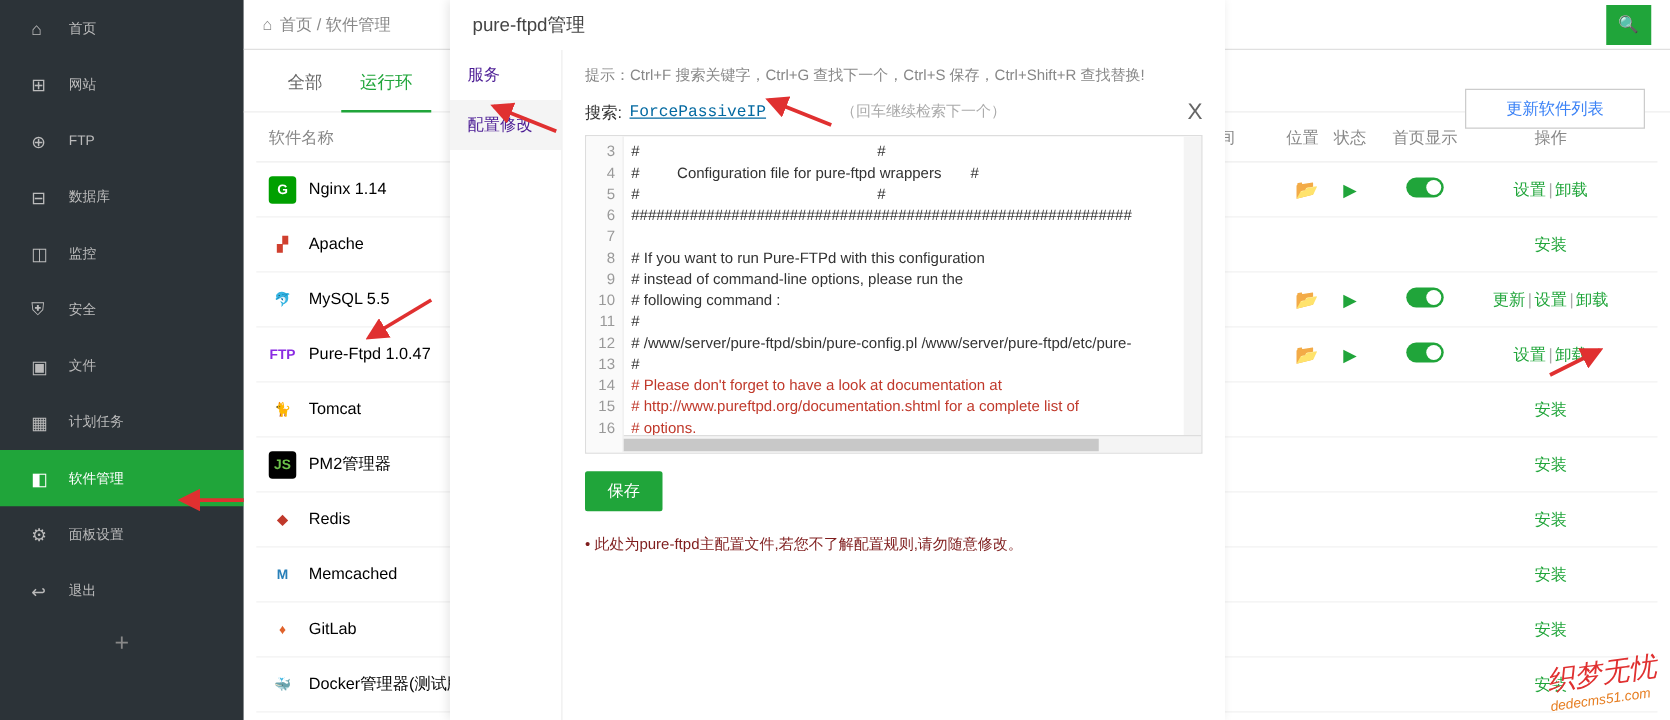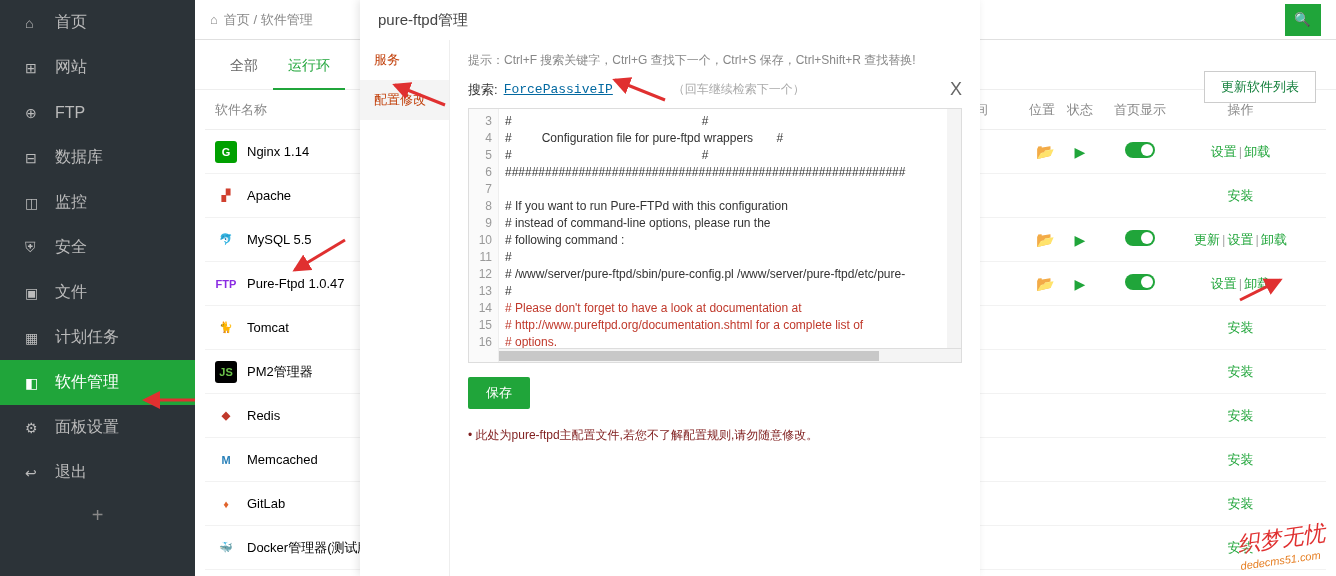--- a/index.html
+++ b/index.html
@@ -2,37 +2,37 @@
 <html><head>
 <meta charset="utf-8">
 <style>
 * { margin: 0; padding: 0; box-sizing: border-box; font-family: "Microsoft YaHei", Arial, sans-serif; }
 body { background: #f0f0f0; width: 1336px; height: 576px; overflow: hidden; position: relative; }
 
 .sidebar { position: absolute; left: 0; top: 0; width: 195px; height: 576px; background: #2c3338; color: #fff; }
 .sidebar-item { display: flex; align-items: center; height: 45px; padding-left: 25px; color: #bbb; cursor: pointer; }
 .sidebar-item.active { background: #20a53a; color: #fff; }
 .sidebar-item .icon { width: 18px; margin-right: 12px; font-size: 14px; }
-.sidebar-item span.label { font-size: 16px; }
+.sidebar-item span.label { font-size: 11px; }
 .sidebar-plus { text-align: center; color: #888; font-size: 20px; height: 40px; line-height: 40px; cursor: pointer; }
 
 .main { position: absolute; left: 195px; top: 0; right: 0; height: 576px; background: #fff; }
 
 .top-header { height: 40px; border-bottom: 1px solid #e0e0e0; display: flex; align-items: center; padding: 0 15px; }
 .breadcrumb-row { display: flex; align-items: center; color: #888; font-size: 13px; }
 .breadcrumb-row .home-icon { margin-right: 6px; }
 .search-wrap { margin-left: auto; display: flex; align-items: center; }
 .search-input { width: 250px; height: 32px; border: 1px solid #ddd; padding: 0 8px; font-size: 13px; outline: none; }
 .search-btn { width: 36px; height: 32px; background: #20a53a; color: #fff; border: none; cursor: pointer; display: flex; align-items: center; justify-content: center; }
 
 .content-header { height: 50px; display: flex; align-items: center; border-bottom: 1px solid #eee; padding: 0 20px; }
 .tabs { display: flex; }
 .tab { padding: 0 15px; height: 50px; line-height: 50px; font-size: 14px; color: #666; cursor: pointer; border-bottom: 2px solid transparent; }
 .tab.active { color: #20a53a; border-bottom-color: #20a53a; }
-.update-btn { margin-left: auto; padding: 6px 16px; border: 1px solid #ccc; background: #fff; font-size: 13px; cursor: pointer; color: #15803d; margin-top: 44px; }
+.update-btn { margin-left: auto; padding: 6px 32px; border: 1px solid #ccc; background: #fff; font-size: 13px; cursor: pointer; color: #3b82f6; margin-top: 44px; }
 
 .table-wrap { padding: 0 10px; }
 .table-header { display: flex; align-items: center; height: 40px; padding: 0 10px; color: #888; font-size: 13px; border-bottom: 1px solid #eee; }
 .col-name { flex: 0 0 730px; }
 .col-time { flex: 0 0 60px; text-align: center; }
 .col-pos { flex: 0 0 50px; text-align: right; }
 .col-status { flex: 0 0 50px; text-align: center; }
 .col-home { flex: 0 0 70px; text-align: center; }
 .col-op { flex: 1; text-align: center; padding-right: 10px; }
 
@@ -42,21 +42,21 @@
 .play-icon { color: #20a53a; font-size: 14px; }
 .toggle { width: 30px; height: 16px; background: #20a53a; border-radius: 8px; position: relative; display: inline-block; }
 .toggle::after { content: ''; width: 12px; height: 12px; background: #fff; border-radius: 50%; position: absolute; right: 2px; top: 2px; }
 .op-link { color: #20a53a; cursor: pointer; }
 .op-sep { color: #aaa; margin: 0 2px; }
 
 .modal-overlay { position: absolute; left: 360px; top: 0; width: 620px; height: 576px; background: #fff; box-shadow: -2px 0 8px rgba(0,0,0,0.1); z-index: 10; }
 .modal-title { height: 40px; padding: 0 18px; font-size: 15px; color: #444; display: flex; align-items: center; }
 .modal-body { display: flex; height: calc(100% - 40px); }
 .modal-sidebar { width: 90px; border-right: 1px solid #eee; }
-.modal-tab { height: 40px; line-height: 40px; padding-left: 14px; font-size: 13px; color: #c2410c; cursor: pointer; }
+.modal-tab { height: 40px; line-height: 40px; padding-left: 14px; font-size: 13px; color: #4c1d95; cursor: pointer; }
 .modal-tab.active { background: #f4f4f4; }
 .modal-content { flex: 1; padding: 12px 18px; position: relative; }
 .hint { font-size: 12px; color: #888; margin-bottom: 10px; }
 .search-row { display: flex; align-items: center; font-size: 13px; margin-bottom: 8px; }
 .search-row .label { margin-right: 6px; color: #333; }
 .search-val { color: #0369a1; font-family: Liberation Mono, monospace; text-decoration: underline; }
 .search-hint { color: #aaa; margin-left: 60px; font-size: 12px; }
 .close-x { margin-left: auto; font-size: 18px; color: #666; cursor: pointer; }
 
 .editor { border: 1px solid #ddd; height: 255px; display: flex; font-family: Consolas, monospace; font-size: 12px; overflow: hidden; position: relative; }

